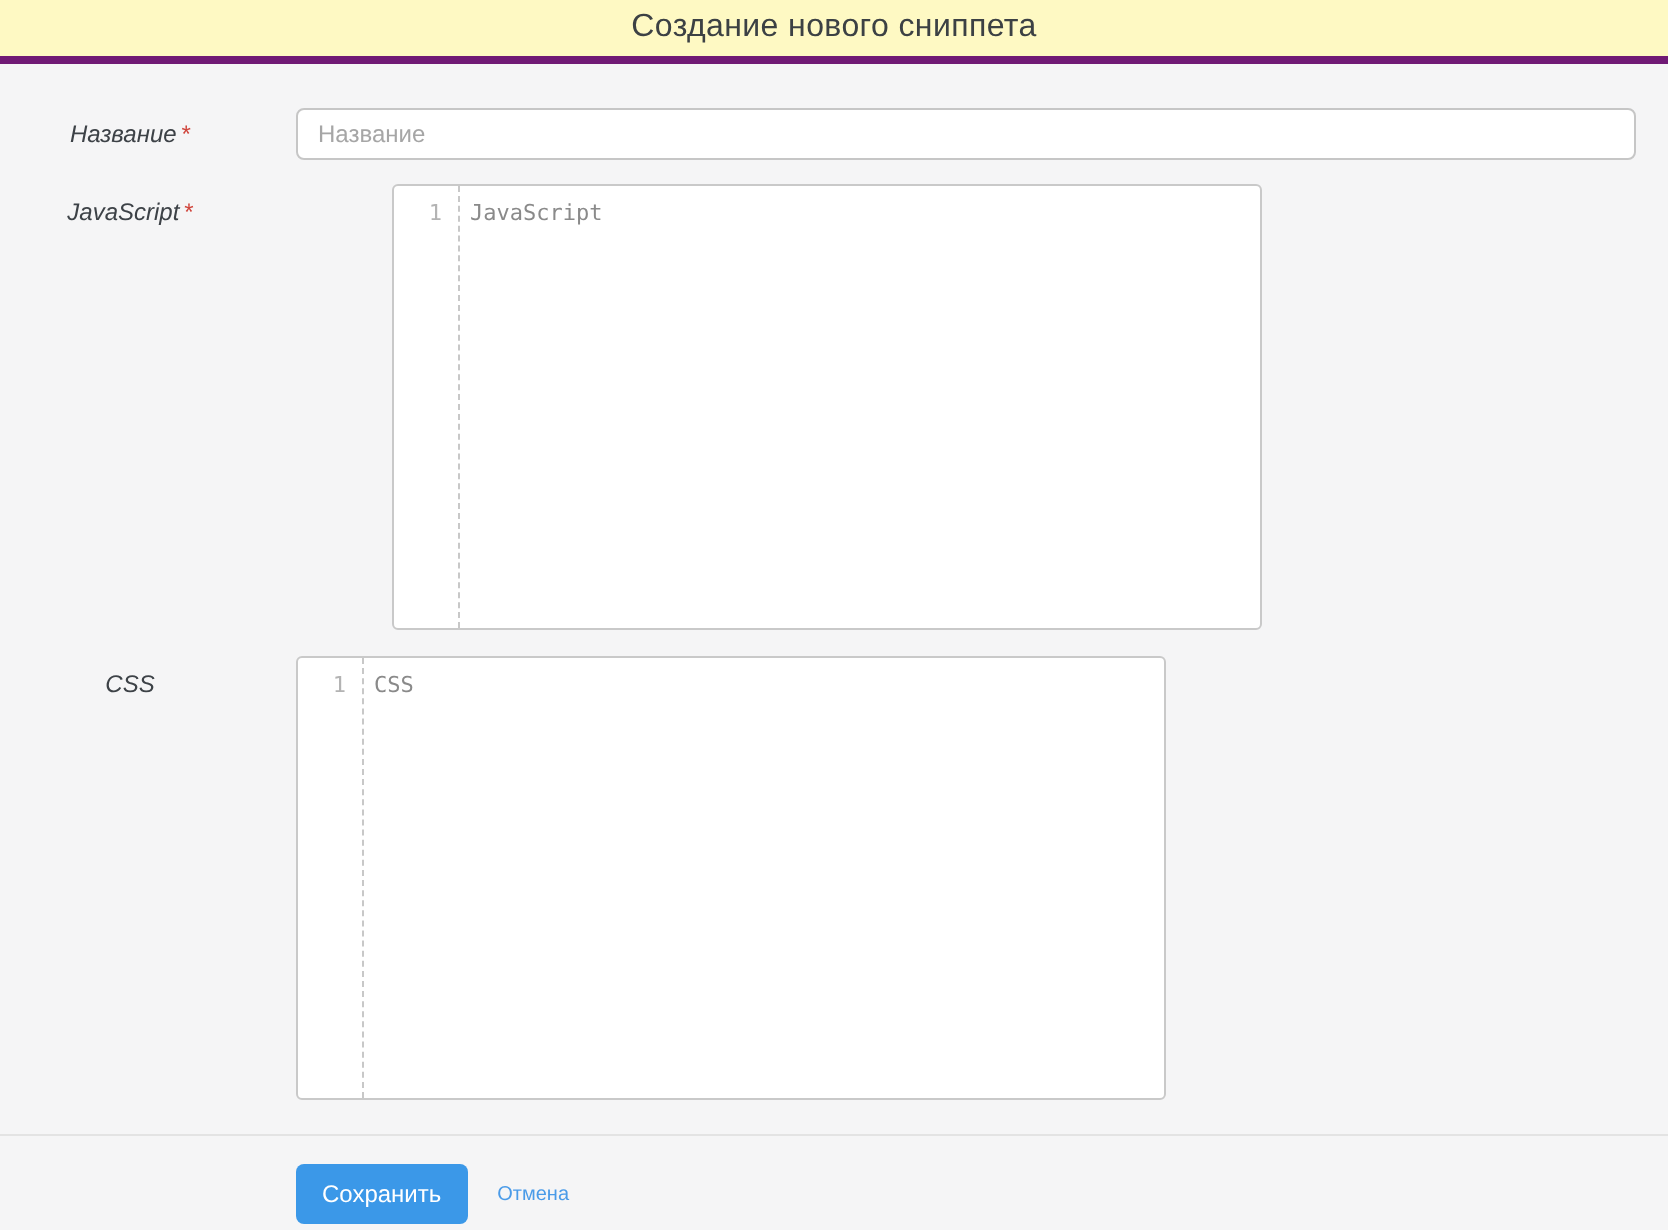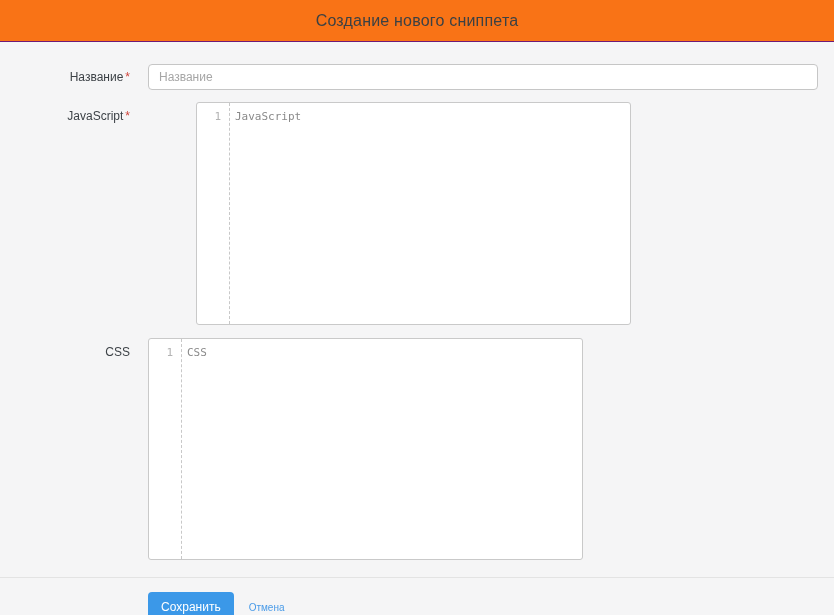--- a/index.html
+++ b/index.html
@@ -4,50 +4,51 @@
 <style>
   * { margin: 0; padding: 0; box-sizing: border-box; }
   html, body { width: 834px; height: 615px; }
   body {
     font-family: "Liberation Sans", sans-serif;
     background: #f5f5f6;
     color: #3d4247;
     overflow: hidden;
   }
   .page-header {
-    height: 42px;
-    background: #f97316;
-    border-bottom: 1px solid #701a75;
+    height: 32px;
+    background: #fef9c3;
+    border-bottom: 4px solid #701a75;
     display: flex;
     align-items: center;
     justify-content: center;
   }
   .page-title {
     font-size: 16px;
     color: #3c4144;
     letter-spacing: 0.2px;
   }
   .form-area {
     padding-top: 22px;
   }
   .form-row {
     display: flex;
     align-items: flex-start;
   }
   .form-row.row-name { margin-bottom: 12px; align-items: center; }
   .form-row.row-js { margin-bottom: 13px; gap: 48px; }
   .label-col {
     flex: 0 0 130px;
-    text-align: right;
+    text-align: center;
     padding-right: 0;
     margin-right: 18px;
     font-size: 12px;
     color: #3d4247;
     line-height: 16px;
     padding-top: 6px;
+    font-style: italic;
   }
   .form-row.row-name .label-col { padding-top: 0; }
   .required-mark {
     color: #d0453c;
     margin-left: 2px;
     font-size: 12px;
   }
   .text-input {
     width: 670px;
     height: 26px;

